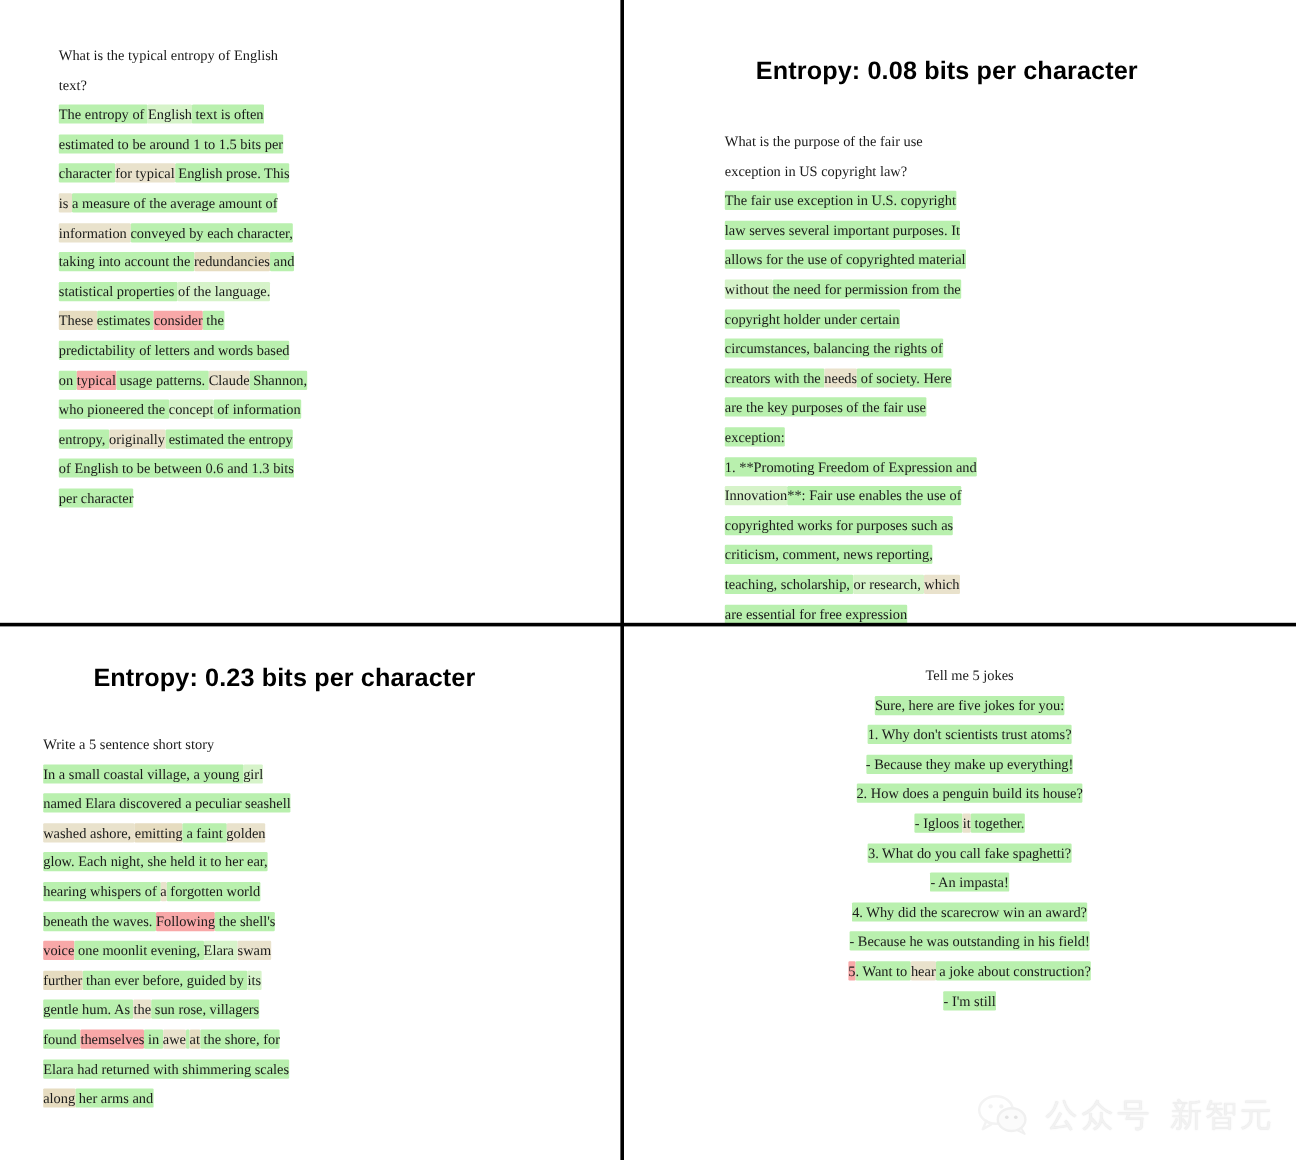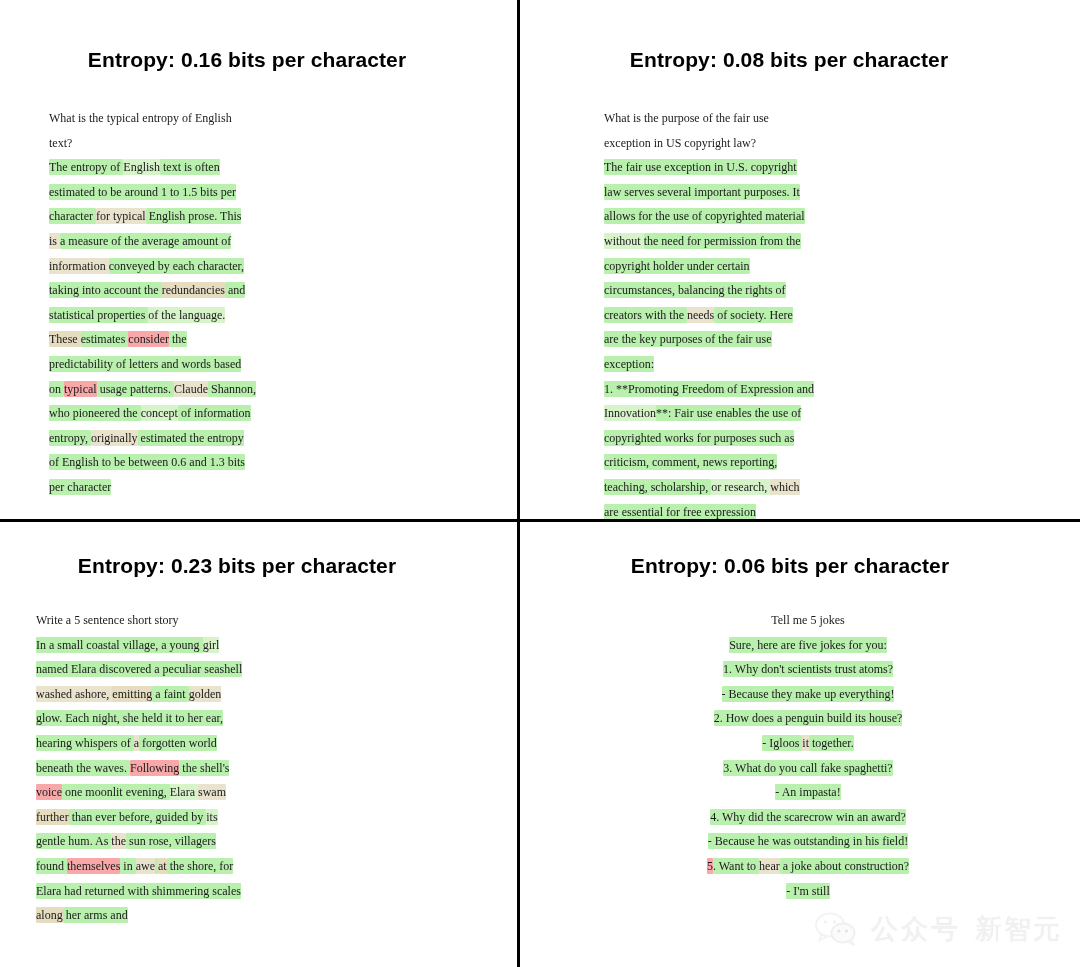--- a/index.html
+++ b/index.html
@@ -103,36 +103,34 @@
     text-shadow: 0 0 1px rgba(210,210,210,0.8);
   }
   #watermark .wm-text.second { letter-spacing: 2px; }
 </style>
 </head>
 <body>
 
 <div id="grid">
 
   <div class="panel p-tl">
-    <div class="panel-title">Entropy: 0.16 bits per character</div>
     <div class="textbody"><div><span class="tok">What is the typical entropy of English</span></div><div><span class="tok">text?</span></div><div><span class="tok" style="background-color: rgb(185, 240, 174);">The entropy of </span><span class="tok" style="background-color: rgb(214, 243, 201);">English</span><span class="tok" style="background-color: rgb(185, 240, 174);"> text is often</span></div><div><span class="tok" style="background-color: rgb(185, 240, 174);">estimated to be around 1 to 1.5 bits per</span></div><div><span class="tok" style="background-color: rgb(185, 240, 174);">character </span><span class="tok" style="background-color: rgb(233, 226, 204);">for typical</span><span class="tok" style="background-color: rgb(185, 240, 174);"> English prose. This</span></div><div><span class="tok" style="background-color: rgb(233, 226, 204);">is </span><span class="tok" style="background-color: rgb(185, 240, 174);">a measure of the average amount of</span></div><div><span class="tok" style="background-color: rgb(233, 226, 204);">information </span><span class="tok" style="background-color: rgb(185, 240, 174);">conveyed by each character,</span></div><div><span class="tok" style="background-color: rgb(185, 240, 174);">taking into account the </span><span class="tok" style="background-color: rgb(230, 220, 192);">redundancies</span><span class="tok" style="background-color: rgb(185, 240, 174);"> and</span></div><div><span class="tok" style="background-color: rgb(185, 240, 174);">statistical properties </span><span class="tok" style="background-color: rgb(214, 243, 201);">of the language.</span></div><div><span class="tok" style="background-color: rgb(230, 220, 192);">These </span><span class="tok" style="background-color: rgb(185, 240, 174);">estimates </span><span class="tok" style="background-color: rgb(248, 168, 168);">consider</span><span class="tok" style="background-color: rgb(185, 240, 174);"> the</span></div><div><span class="tok" style="background-color: rgb(185, 240, 174);">predictability of letters and words based</span></div><div><span class="tok" style="background-color: rgb(185, 240, 174);">on </span><span class="tok" style="background-color: rgb(248, 168, 168);">typical</span><span class="tok" style="background-color: rgb(185, 240, 174);"> usage patterns. </span><span class="tok" style="background-color: rgb(233, 226, 204);">Claude</span><span class="tok" style="background-color: rgb(185, 240, 174);"> Shannon,</span></div><div><span class="tok" style="background-color: rgb(185, 240, 174);">who pioneered the </span><span class="tok" style="background-color: rgb(214, 243, 201);">concept</span><span class="tok" style="background-color: rgb(185, 240, 174);"> of information</span></div><div><span class="tok" style="background-color: rgb(185, 240, 174);">entropy, </span><span class="tok" style="background-color: rgb(233, 226, 204);">originally</span><span class="tok" style="background-color: rgb(185, 240, 174);"> estimated the entropy</span></div><div><span class="tok" style="background-color: rgb(185, 240, 174);">of English to be between 0.6 and 1.3 bits</span></div><div><span class="tok" style="background-color: rgb(185, 240, 174);">per character</span></div></div>
   </div>
 
   <div class="panel p-tr">
     <div class="panel-title">Entropy: 0.08 bits per character</div>
     <div class="textbody"><div><span class="tok">What is the purpose of the fair use</span></div><div><span class="tok">exception in US copyright law?</span></div><div><span class="tok" style="background-color: rgb(185, 240, 174);">The fair use exception in U.S. copyright</span></div><div><span class="tok" style="background-color: rgb(185, 240, 174);">law serves several important purposes. It</span></div><div><span class="tok" style="background-color: rgb(185, 240, 174);">allows for the use of copyrighted material</span></div><div><span class="tok" style="background-color: rgb(214, 243, 201);">without </span><span class="tok" style="background-color: rgb(185, 240, 174);">the need for permission from the</span></div><div><span class="tok" style="background-color: rgb(185, 240, 174);">copyright holder under certain</span></div><div><span class="tok" style="background-color: rgb(185, 240, 174);">circumstances, balancing the rights of</span></div><div><span class="tok" style="background-color: rgb(185, 240, 174);">creators with the </span><span class="tok" style="background-color: rgb(233, 226, 204);">needs</span><span class="tok" style="background-color: rgb(185, 240, 174);"> of society. Here</span></div><div><span class="tok" style="background-color: rgb(185, 240, 174);">are the key purposes of the fair use</span></div><div><span class="tok" style="background-color: rgb(185, 240, 174);">exception:</span></div><div><span class="tok" style="background-color: rgb(185, 240, 174);">1. **Promoting Freedom of Expression and</span></div><div><span class="tok" style="background-color: rgb(214, 243, 201);">Innovation</span><span class="tok" style="background-color: rgb(185, 240, 174);">**: Fair use enables the use of</span></div><div><span class="tok" style="background-color: rgb(185, 240, 174);">copyrighted works for purposes such as</span></div><div><span class="tok" style="background-color: rgb(185, 240, 174);">criticism, comment, news reporting,</span></div><div><span class="tok" style="background-color: rgb(185, 240, 174);">teaching, scholarship, </span><span class="tok" style="background-color: rgb(214, 243, 201);">or research, </span><span class="tok" style="background-color: rgb(233, 226, 204);">which</span></div><div><span class="tok" style="background-color: rgb(185, 240, 174);">are essential for free expression</span></div></div>
   </div>
 
   <div class="panel p-bl">
     <div class="panel-title">Entropy: 0.23 bits per character</div>
     <div class="textbody"><div><span class="tok">Write a 5 sentence short story</span></div><div><span class="tok" style="background-color: rgb(185, 240, 174);">In a small coastal village, a young </span><span class="tok" style="background-color: rgb(214, 243, 201);">girl</span></div><div><span class="tok" style="background-color: rgb(185, 240, 174);">named Elara discovered a peculiar seashell</span></div><div><span class="tok" style="background-color: rgb(233, 226, 204);">washed ashore, </span><span class="tok" style="background-color: rgb(230, 220, 192);">emitting</span><span class="tok" style="background-color: rgb(185, 240, 174);"> a faint </span><span class="tok" style="background-color: rgb(233, 226, 204);">golden</span></div><div><span class="tok" style="background-color: rgb(185, 240, 174);">glow. Each night, she held it to her ear,</span></div><div><span class="tok" style="background-color: rgb(185, 240, 174);">hearing whispers of </span><span class="tok" style="background-color: rgb(233, 226, 204);">a</span><span class="tok" style="background-color: rgb(185, 240, 174);"> forgotten world</span></div><div><span class="tok" style="background-color: rgb(185, 240, 174);">beneath the waves. </span><span class="tok" style="background-color: rgb(248, 168, 168);">Following</span><span class="tok" style="background-color: rgb(185, 240, 174);"> the shell's</span></div><div><span class="tok" style="background-color: rgb(248, 168, 168);">voice</span><span class="tok" style="background-color: rgb(185, 240, 174);"> one moonlit evening, </span><span class="tok" style="background-color: rgb(214, 243, 201);">Elara </span><span class="tok" style="background-color: rgb(233, 226, 204);">swam</span></div><div><span class="tok" style="background-color: rgb(230, 220, 192);">further</span><span class="tok" style="background-color: rgb(185, 240, 174);"> than ever before, guided by </span><span class="tok" style="background-color: rgb(214, 243, 201);">its</span></div><div><span class="tok" style="background-color: rgb(185, 240, 174);">gentle hum. As </span><span class="tok" style="background-color: rgb(233, 226, 204);">the</span><span class="tok" style="background-color: rgb(185, 240, 174);"> sun rose, villagers</span></div><div><span class="tok" style="background-color: rgb(185, 240, 174);">found </span><span class="tok" style="background-color: rgb(248, 168, 168);">themselves</span><span class="tok" style="background-color: rgb(185, 240, 174);"> in </span><span class="tok" style="background-color: rgb(233, 226, 204);">awe</span><span class="tok" style="background-color: rgb(185, 240, 174);"> </span><span class="tok" style="background-color: rgb(230, 220, 192);">at</span><span class="tok" style="background-color: rgb(185, 240, 174);"> the shore, for</span></div><div><span class="tok" style="background-color: rgb(185, 240, 174);">Elara had returned with shimmering scales</span></div><div><span class="tok" style="background-color: rgb(230, 220, 192);">along</span><span class="tok" style="background-color: rgb(185, 240, 174);"> her arms and</span></div></div>
   </div>
 
   <div class="panel p-br">
-    <div class="panel-title">Entropy: 0.06 bits per character</div>
     <div class="textbody"><div><span class="tok">Tell me 5 jokes</span></div><div><span class="tok" style="background-color: rgb(185, 240, 174);">Sure, here are five jokes for you:</span></div><div><span class="tok" style="background-color: rgb(185, 240, 174);">1. Why don't scientists trust atoms?</span></div><div><span class="tok" style="background-color: rgb(185, 240, 174);">- Because they make up everything!</span></div><div><span class="tok" style="background-color: rgb(185, 240, 174);">2. How does a penguin build its house?</span></div><div><span class="tok" style="background-color: rgb(185, 240, 174);">- Igloos </span><span class="tok" style="background-color: rgb(233, 226, 204);">it</span><span class="tok" style="background-color: rgb(185, 240, 174);"> together.</span></div><div><span class="tok" style="background-color: rgb(185, 240, 174);">3. What do you call fake spaghetti?</span></div><div><span class="tok" style="background-color: rgb(185, 240, 174);">- An impasta!</span></div><div><span class="tok" style="background-color: rgb(185, 240, 174);">4. Why did the scarecrow win an award?</span></div><div><span class="tok" style="background-color: rgb(185, 240, 174);">- Because he was outstanding in his field!</span></div><div><span class="tok" style="background-color: rgb(248, 168, 168);">5</span><span class="tok" style="background-color: rgb(185, 240, 174);">. Want to </span><span class="tok" style="background-color: rgb(233, 226, 204);">hear</span><span class="tok" style="background-color: rgb(185, 240, 174);"> a joke about construction?</span></div><div><span class="tok" style="background-color: rgb(185, 240, 174);">- I'm still</span></div></div>
   </div>
 
 </div>
 
 <div class="vline"></div>
 <div class="hline"></div>
 
 <div id="watermark">
   <span class="wm-logo">

